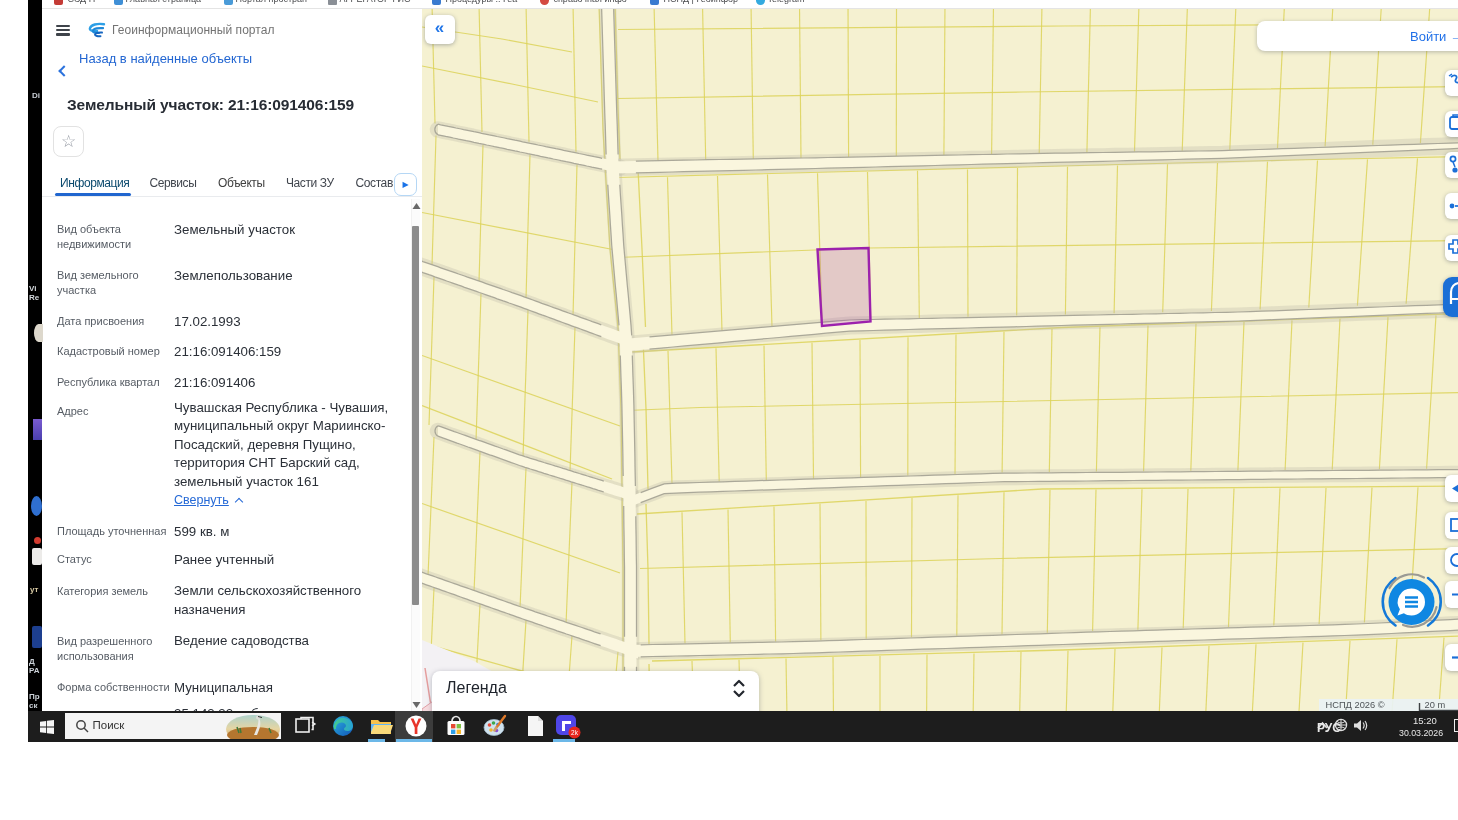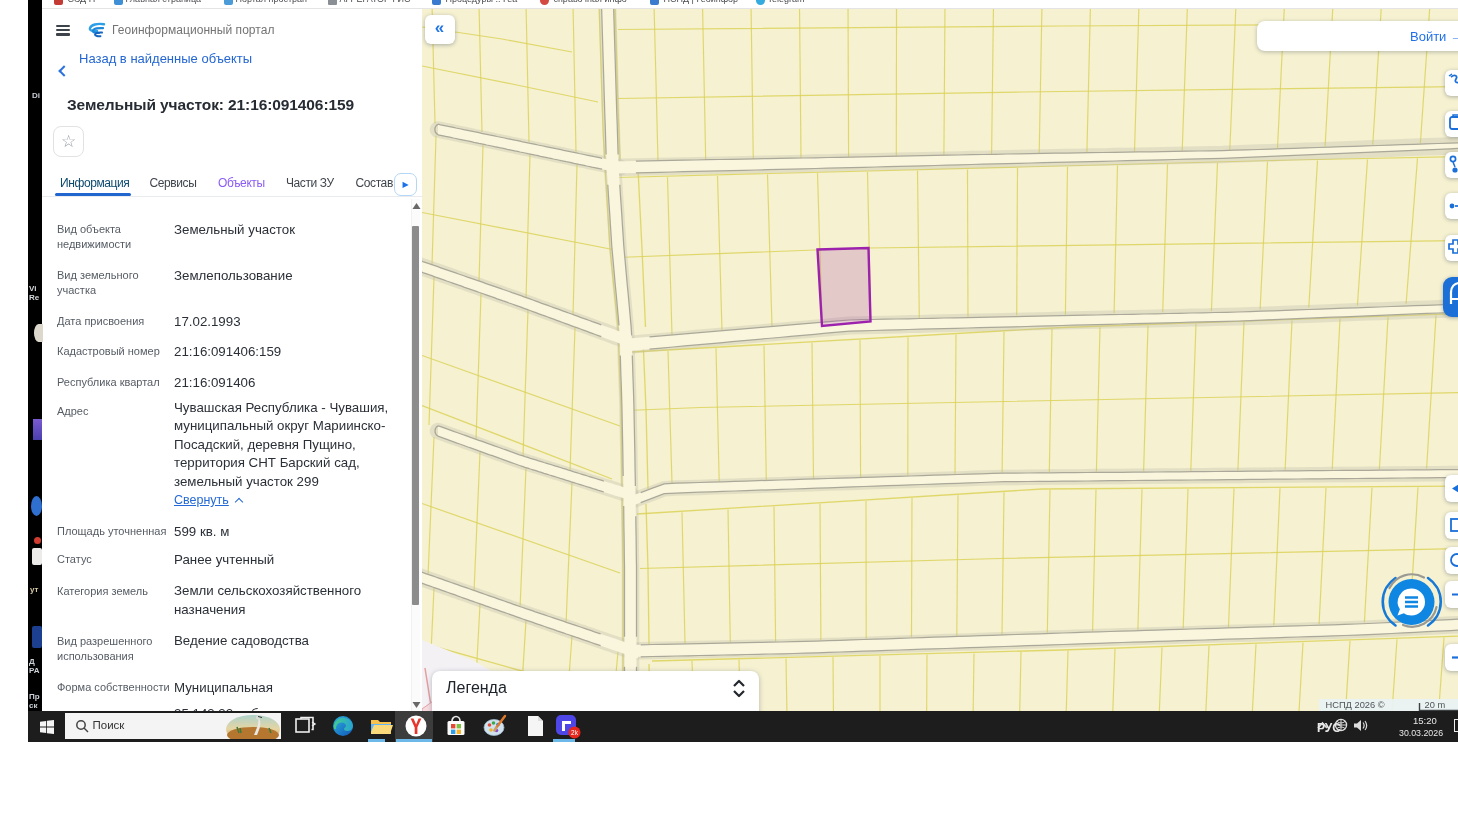--- a/index.html
+++ b/index.html
@@ -86,38 +86,38 @@
 <path d="M16,6.2 C12,5.8 6.5,6.4 6,8.6 C5.6,10.6 9,11 12,10.8" fill="none" stroke="#1e88d8" stroke-width="2.2" stroke-linecap="round"></path>
 <path d="M15,10.6 C11,10.4 8,11 8,12.6 C8,14 11,14.4 13.5,14.2" fill="none" stroke="#1565c0" stroke-width="2" stroke-linecap="round"></path>
 </svg>
 <div class="abs " style="left:70.5px;top:14.5px;font-size:12px;color:#737373;letter-spacing:0.05px">Геоинформационный портал</div>
 <div class="abs backch" style="left:18.0px;top:58.0px;"></div>
 <div class="abs back" style="left:37.5px;top:42px;">Назад в найденные объекты</div>
 <div class="abs h1" style="left:13.5px;top:87.5px;margin-left:12px;">Земельный участок: 21:16:091406:159</div>
 <div class="abs star" style="left:11.5px;top:117.5px;">☆</div>
 <div class="abs tab" style="left:18.5px;top:167.5px;color:#0c4a6e">Информация</div>
 <div class="abs tab" style="left:108.0px;top:167.5px;color:#40454d">Сервисы</div>
-<div class="abs tab" style="left:176.5px;top:167.5px;color:#8b5cf6">Объекты</div>
+<div class="abs tab" style="left:176.5px;top:167.5px;color:#404040">Объекты</div>
 <div class="abs tab" style="left:244.5px;top:167.5px;color:#40454d">Части ЗУ</div>
 <div class="abs tab" style="left:314.0px;top:167.5px;color:#40454d">Состав</div>
 <div class="abs tabun" style="left:13px;top:184.5px"></div>
 <div class="abs tabdiv" style="left:0;top:187px"></div>
 <div class="abs tnext" style="left:352.5px;top:164px">▶</div>
 <div class="abs lb lbx" style="left:15.5px;top:213.0px">Вид объекта<br>недвижимости</div>
 <div class="abs vl vlx" style="left:132.5px;top:211.0px">Земельный участок</div>
 <div class="abs lb lbx" style="left:15.5px;top:259.0px">Вид земельного<br>участка</div>
 <div class="abs vl vlx" style="left:132.5px;top:257.0px">Землепользование</div>
 <div class="abs lb lbx" style="left:15.5px;top:305.0px">Дата присвоения</div>
 <div class="abs vl vlx" style="left:132.5px;top:303.0px">17.02.1993</div>
 <div class="abs lb lbx" style="left:15.5px;top:335.5px">Кадастровый номер</div>
 <div class="abs vl vlx" style="left:132.5px;top:333.5px">21:16:091406:159</div>
 <div class="abs lb lbx" style="left:15.5px;top:366.0px">Республика квартал</div>
 <div class="abs vl vlx" style="left:132.5px;top:364.0px">21:16:091406</div>
 <div class="abs lb lbx" style="left:15.5px;top:395.5px">Адрес</div>
-<div class="abs vl vlx" style="left:132.5px;top:390.2px"><span style="line-height:18.6px;display:inline-block">Чувашская Республика - Чувашия, муниципальный округ Мариинско-Посадский, деревня Пущино, территория СНТ Барский сад, земельный участок 299</span></div>
+<div class="abs vl vlx" style="left:132.5px;top:390.2px"><span style="line-height:18.6px;display:inline-block">Чувашская Республика - Чувашия, муниципальный округ Мариинско-Посадский, деревня Пущино, территория СНТ Барский сад, земельный участок 161</span></div>
 <div class="abs lb lbx" style="left:15.5px;top:515.5px">Площадь уточненная</div>
 <div class="abs vl vlx" style="left:132.5px;top:513.0px">599 кв. м</div>
 <div class="abs lb lbx" style="left:15.5px;top:543.5px">Статус</div>
 <div class="abs vl vlx" style="left:132.5px;top:541.0px">Ранее учтенный</div>
 <div class="abs lb lbx" style="left:15.5px;top:575.0px">Категория земель</div>
 <div class="abs vl vlx" style="left:132.5px;top:572.5px">Земли сельскохозяйственного назначения</div>
 <div class="abs lb lbx" style="left:15.5px;top:625.0px">Вид разрешенного<br>использования</div>
 <div class="abs vl vlx" style="left:132.5px;top:622.5px">Ведение садоводства</div>
 <div class="abs lb lbx" style="left:15.5px;top:671.5px">Форма собственности</div>
 <div class="abs vl vlx" style="left:132.5px;top:669.0px">Муниципальная</div>

